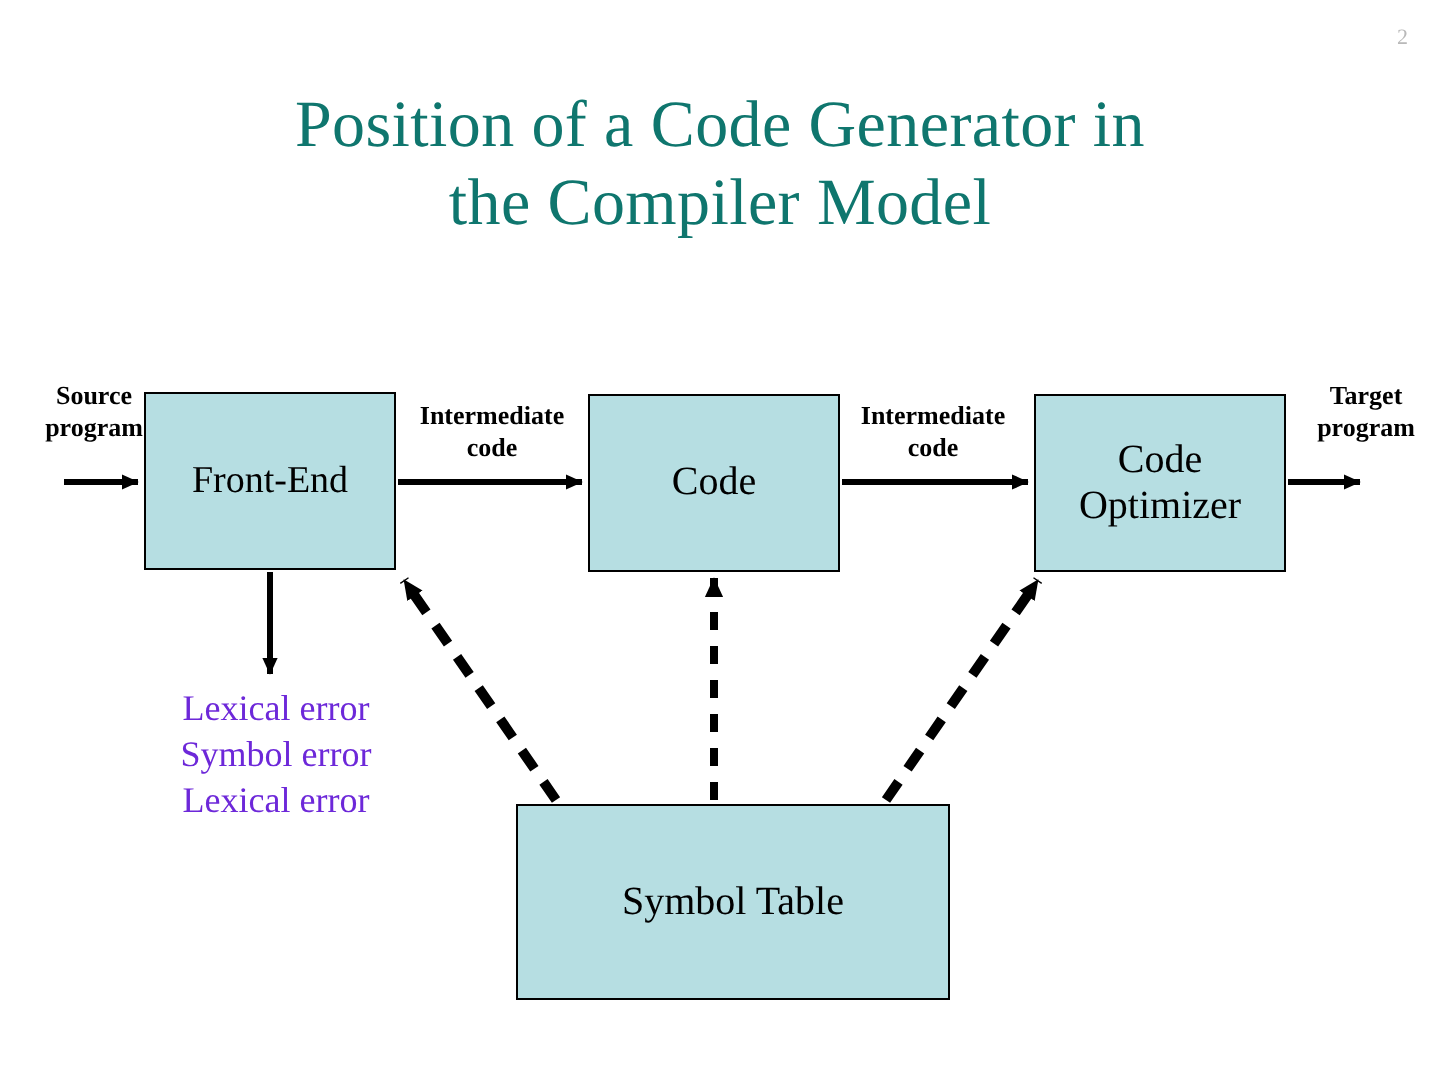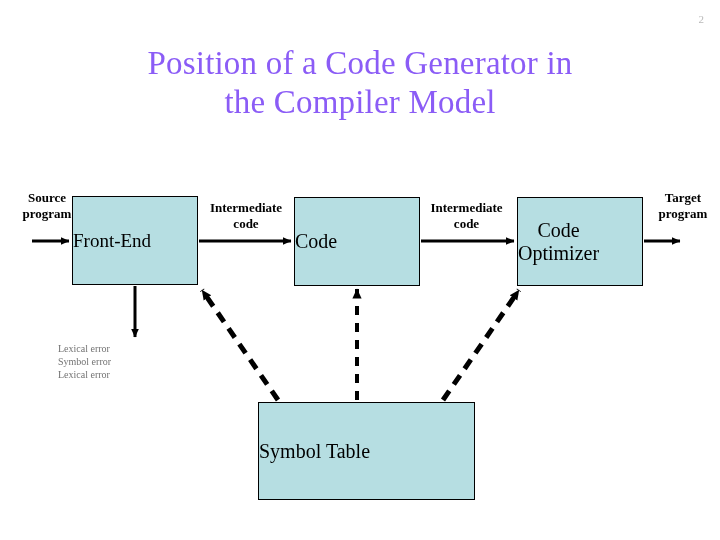--- a/index.html
+++ b/index.html
@@ -26,31 +26,31 @@
     line-height: 1;
   }
   #slide-title {
     position: absolute;
     left: 40px;
     top: 44px;
     width: 640px;
     text-align: center;
     font-size: 33px;
     line-height: 1.17;
-    color: #8b5cf6;
+    color: #0f766e;
     letter-spacing: 0.2px;
   }
   .box {
     position: absolute;
     background: #b6dee2;
     border: 1px solid #000000;
     box-sizing: border-box;
     display: flex;
     align-items: center;
-    justify-content: flex-start;
+    justify-content: center;
     text-align: center;
     line-height: 1.15;
     color: #000000;
   }
   #box-front-end {
     left: 72px;  top: 196px;  width: 126px; height: 89px;
     font-size: 19px;
   }
   #box-code-optimizer {
     left: 294px; top: 197px; width: 126px; height: 89px;
@@ -72,24 +72,24 @@
     font-weight: bold;
     color: #000000;
   }
   #label-source-program { left: 0px;   top: 190px; width: 74px; padding-left: 10px; }
   #label-intermediate-1 { left: 200px; top: 200px; width: 92px; }
   #label-intermediate-2 { left: 420px; top: 200px; width: 93px; }
   #label-target-program { left: 646px; top: 190px; width: 74px; }
   #label-errors {
     position: absolute;
     left: 58px; top: 343px; width: 160px;
-    text-align: left;
-    font-size: 10px;
+    text-align: center;
+    font-size: 18px;
     line-height: 1.28;
-    color: #737373;
+    color: #6d28d9;
   }
   #label-errors div { white-space: nowrap; }
   svg#wires {
     position: absolute;
     left: 0; top: 0;
     width: 720px;
     height: 540px;
     pointer-events: none;
   }
 </style>

